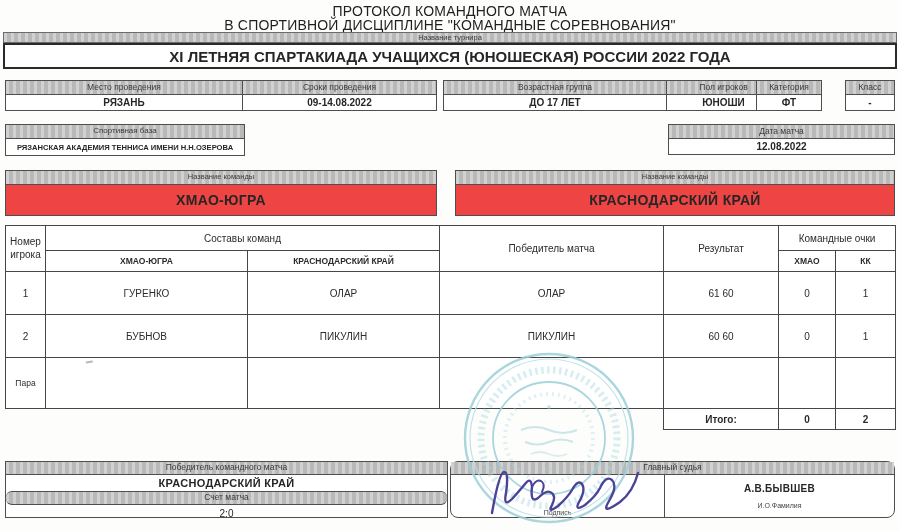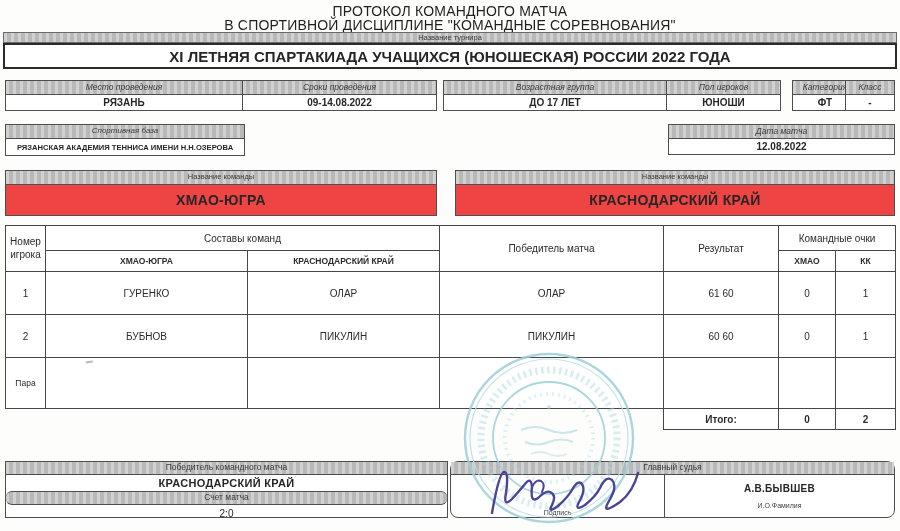--- a/index.html
+++ b/index.html
@@ -15,21 +15,21 @@
     color:#3a3a3a;text-align:center;
   }
   .abs{position:absolute;box-sizing:border-box;}
   .center{display:flex;align-items:center;justify-content:center;}
   
   .doc-title{left:0;width:900px;text-align:center;font-weight:normal;font-size:14px;letter-spacing:.2px;color:#1f1f1f;}
   .tour-band{left:3px;width:894px;top:32px;height:11px;border:1px solid #6a6a6a;font-size:7.5px;line-height:10px;}
   .tour-box{left:3px;width:894px;top:43px;height:26px;border:2px solid #2a2a2a;font-weight:bold;font-size:15px;background:#fff;}
   
   .field{border:1px solid #4e4e4e;}
-  .field .flabel{height:13px;font-size:8.5px;line-height:12px;border-bottom:1px solid #4e4e4e;font-style:italic;}
+  .field .flabel{height:13px;font-size:8.5px;line-height:12px;border-bottom:1px solid #4e4e4e;}
   .field .fvalue{height:15px;font-weight:bold;font-size:10px;background:#fff;}
   
   .teambox{border:1px solid #4e4e4e;background:#ef4444;}
   .teambox .tlabel{height:13px;font-size:7.5px;line-height:12px;border-bottom:1px solid #4e4e4e;}
   .teambox .tname{height:30px;font-weight:bold;font-size:14px;letter-spacing:.3px;}
   
   table.match{border-collapse:collapse;table-layout:fixed;position:absolute;left:5px;top:225px;width:890px;z-index:1;}
   table.match td{border:1px solid #464646;text-align:center;vertical-align:middle;padding:0;font-size:10px;color:#2b2b2b;background:#fff;}
   tr.h1 td{height:24px;font-size:10px;}
   tr.h2 td{height:20px;font-size:8.5px;font-weight:600;}
@@ -74,21 +74,21 @@
     <div class="fvalue center">09-14.08.2022</div>
   </div>
   <div class="abs field" style="left:443px;top:80px;width:224px;">
     <div class="band flabel">Возрастная группа</div>
     <div class="fvalue center">ДО 17 ЛЕТ</div>
   </div>
   <div class="abs field" style="left:666px;top:80px;width:115px;">
     <div class="band flabel">Пол игроков</div>
     <div class="fvalue center">ЮНОШИ</div>
   </div>
-  <div class="abs field" style="left:792px;top:80px;width:66px;">
+  <div class="abs field" style="left:756px;top:80px;width:66px;">
     <div class="band flabel">Категория</div>
     <div class="fvalue center">ФТ</div>
   </div>
   <div class="abs field" style="left:845px;top:80px;width:50px;">
     <div class="band flabel">Класс</div>
     <div class="fvalue center">-</div>
   </div>
 
   <div class="abs field" style="left:5px;top:124px;width:240px;">
     <div class="band flabel" style="font-size:8px;">Спортивная база</div>

